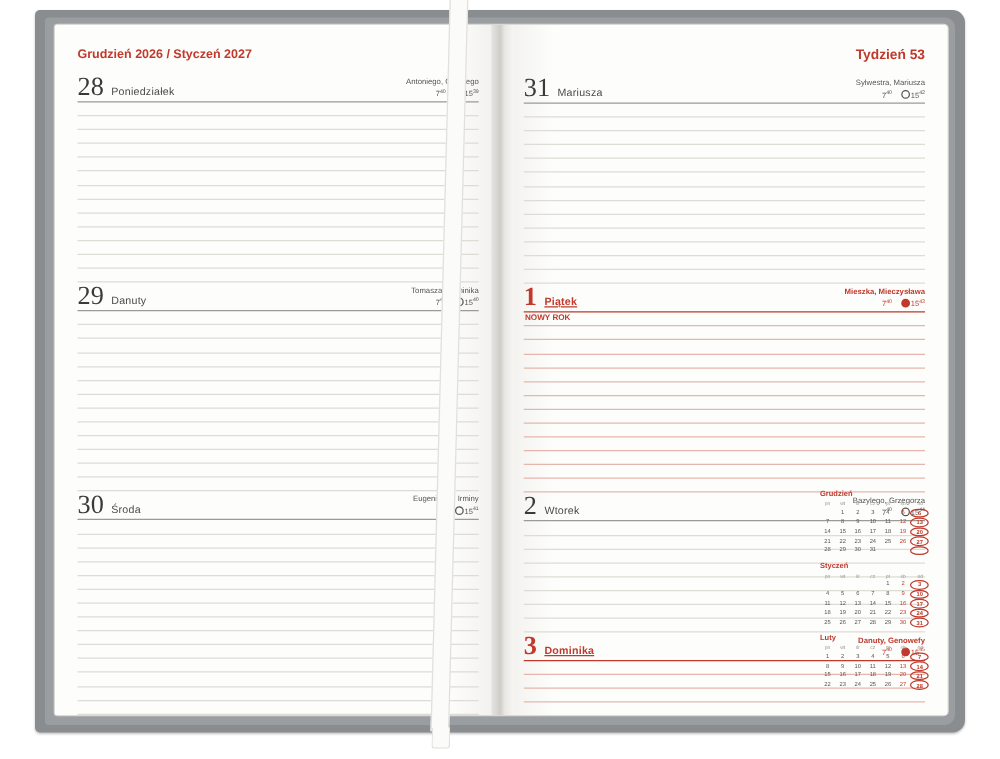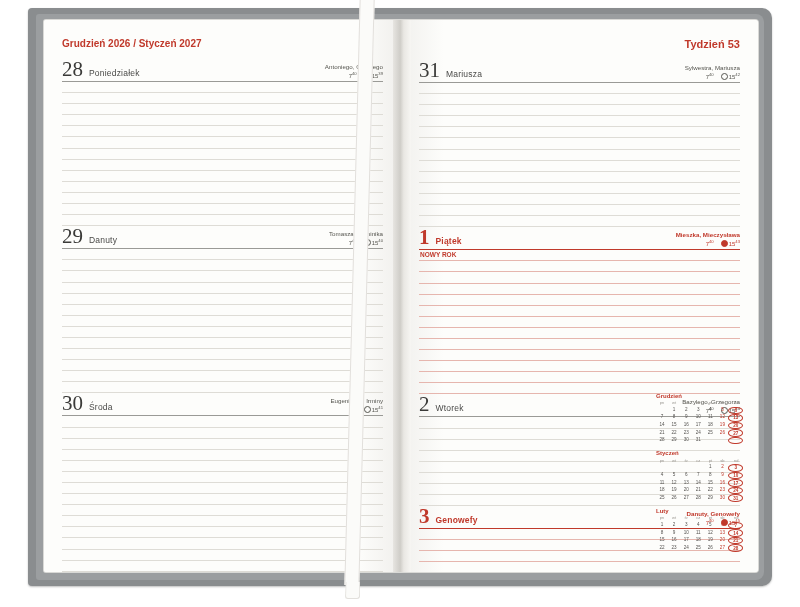--- a/index.html
+++ b/index.html
@@ -88,21 +88,21 @@
     padding-bottom:1px;
   }
   .day-head.red{border-bottom:1px solid #c0392b;}
   .day-left{display:flex;align-items:baseline;gap:6px;}
   .daynum{
     font-size:21px;color:#3a3a38;font-weight:normal;line-height:1;
     font-family:"Liberation Serif", serif;
   }
   .daynum.red{color:#c0392b;font-weight:bold;}
   .dayname{font-size:8.5px;color:#4a4a48;letter-spacing:.2px;}
-  .dayname.red{color:#c0392b;font-weight:bold;}
+  .dayname.red{color:#c0392b;font-weight:bold;text-decoration:underline;}
   .day-right{text-align:right;line-height:1.25;}
   .names{font-size:6.2px;color:#55554f;}
   .names.red{color:#c0392b;font-weight:bold;}
   .suntimes{font-size:6px;color:#55554f;display:flex;gap:7px;justify-content:flex-end;align-items:center;}
   .suntimes.red{color:#c0392b;}
   .suntimes sup{font-size:4.2px;vertical-align:super;}
   .sun{display:inline-block;width:5px;height:5px;border-radius:50%;
        border:1px solid currentColor;margin-right:1px;position:relative;top:1px;}
   .sun.filled{background:currentColor;}
   .lines{margin-top:0;}
@@ -326,21 +326,21 @@
                 <div class="ln"></div>
                 <div class="ln"></div>
                 <div class="ln"></div>
                 <div class="ln"></div>
               </div>
             </div>
             <div class="day">
               <div class="day-head red">
                 <div class="day-left">
                   <span class="daynum red">3</span>
-                  <span class="dayname red">Genowefy</span>
+                  <span class="dayname red">Dominika</span>
                 </div>
                 <div class="day-right">
                   <div class="names red">Danuty, Genowefy</div>
                   <div class="suntimes red">
                     <span>7<sup>40</sup></span>
                     <span><span class="sun filled"></span>15<sup>45</sup></span>
                   </div>
                 </div>
               </div>
               <div class="lines">

